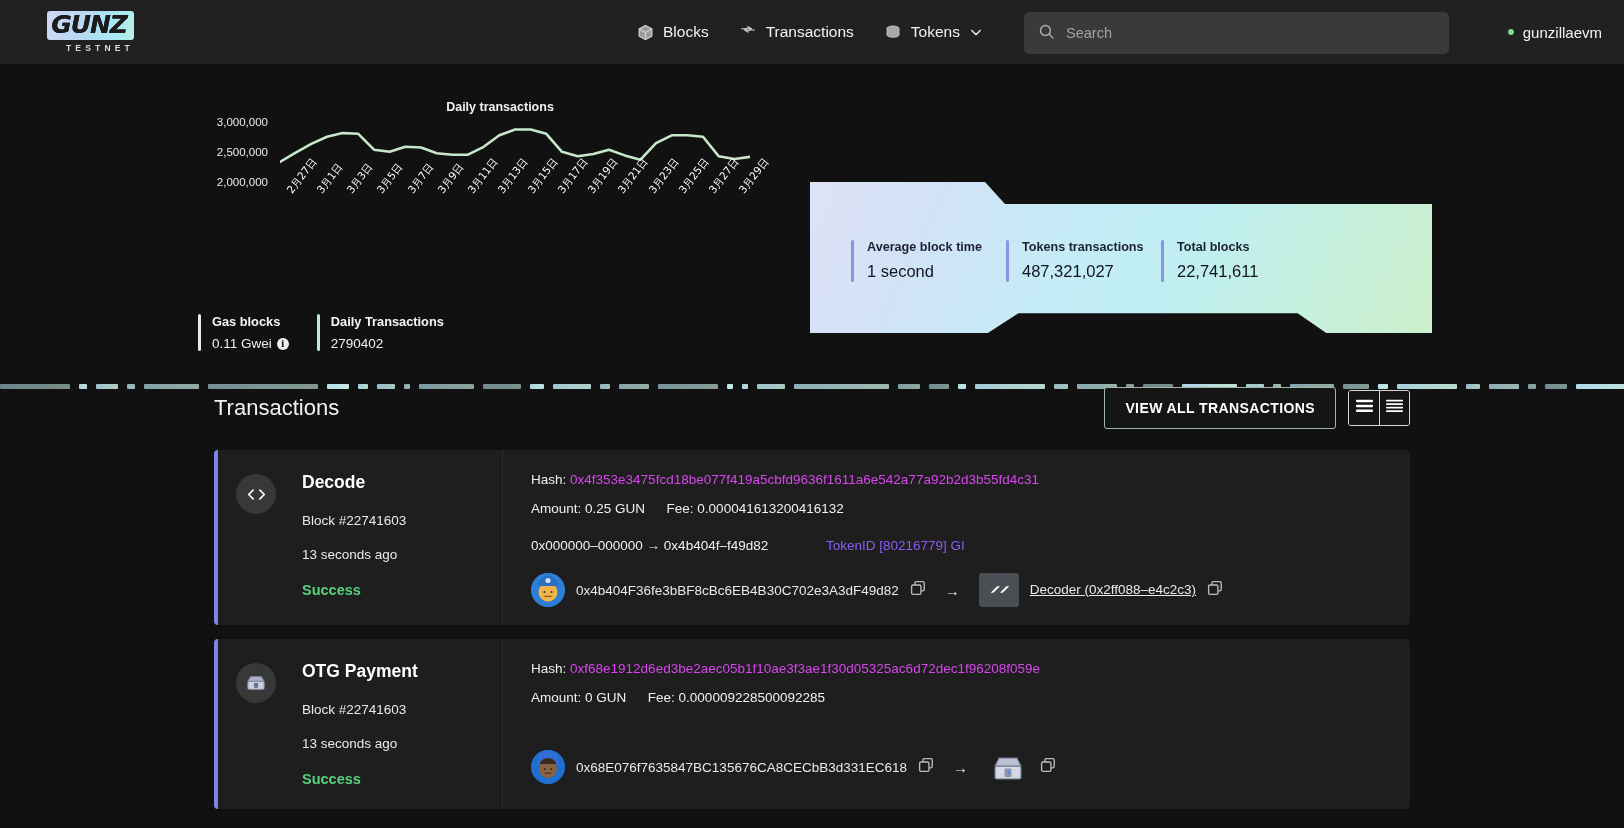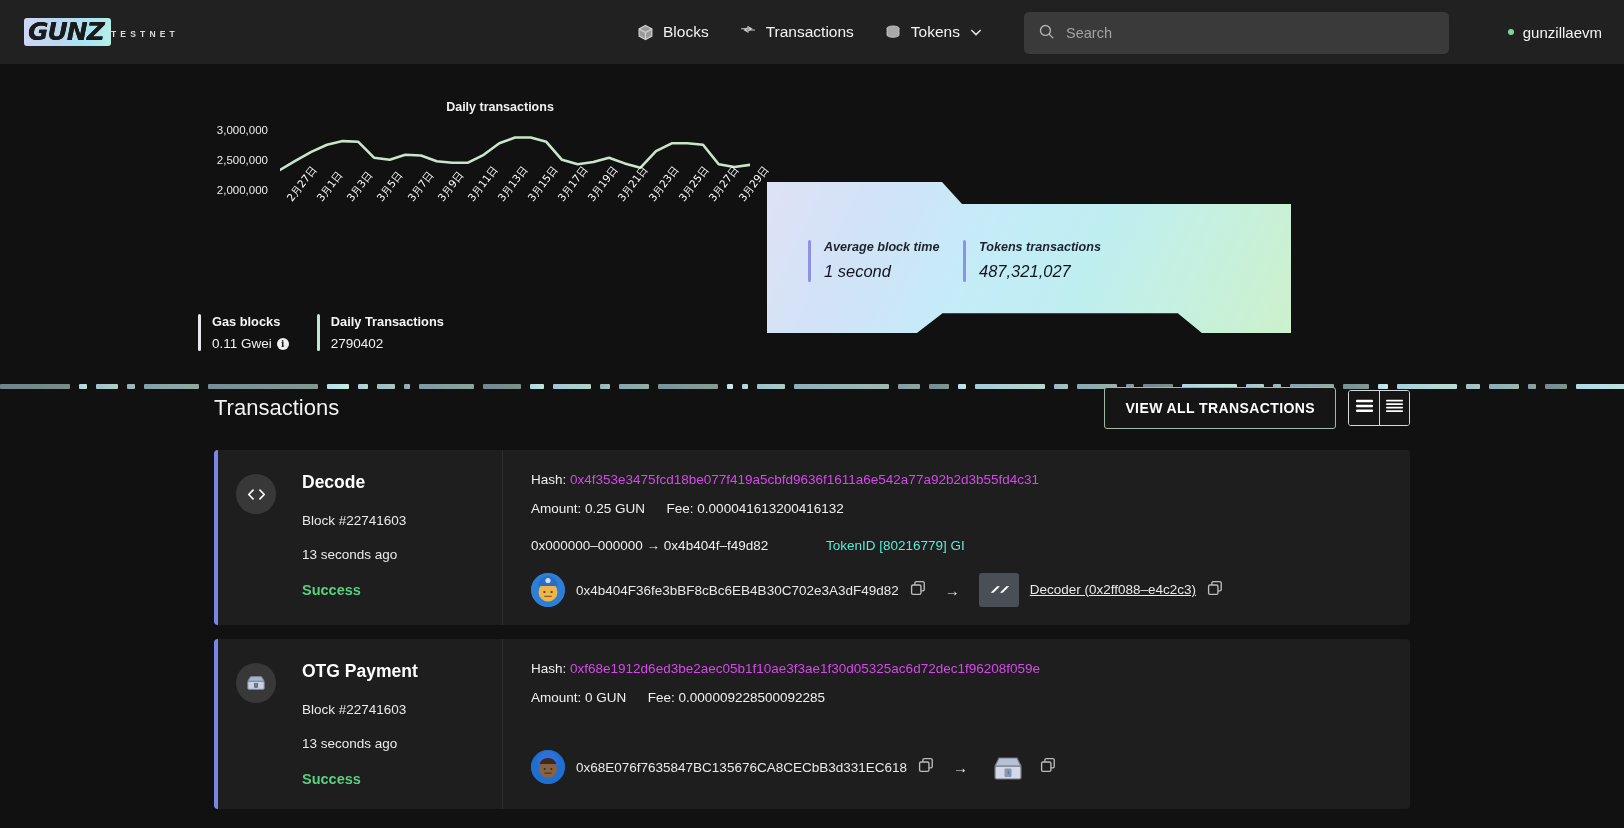--- a/index.html
+++ b/index.html
@@ -13,21 +13,21 @@
 
   
   .header {
     height: 64px;
     background: #212121;
     display: flex;
     align-items: center;
     padding: 0 24px;
     position: relative;
   }
-  .logo-wrap { display: flex; flex-direction: row; align-items: center; width: 110px; }
+  .logo-wrap { display: flex; flex-direction: column; align-items: flex-end; width: 110px; }
   .logo-mark {
     font-family: "DejaVu Sans", sans-serif;
     font-weight: 700;
     font-size: 25px;
     letter-spacing: -1px;
     font-style: italic;
     padding: 1px 7px 1px 4px;
     color: #1b1b1b;
     -webkit-text-stroke: 0px;
     background: linear-gradient(100deg,#cfd6f5 0%,#b9d8f2 40%,#a8e7f5 75%,#b6f0e6 100%);
@@ -73,21 +73,21 @@
   .dot-green { width: 6px; height: 6px; border-radius: 50%; background: #7fd89b; }
 
   
   .band { position: relative; height: 250px; background: #111111; }
 
   .chart-area { position: absolute; left: 196px; top: 36px; width: 560px; }
   .chart-title {
     font-size: 12.5px; font-weight: bold; color: #f0f0f0;
     text-align: center; margin-left: 48px;
   }
-  .chart-body { position: relative; height: 72px; margin-top: 16px; }
+  .chart-body { position: relative; height: 72px; margin-top: 8px; }
   .y-labels {
     position: absolute; left: 0; top: -6px; width: 72px;
     display: flex; flex-direction: column; justify-content: space-between;
     height: 72px; font-size: 11.5px; color: #ececec; text-align: right;
   }
   .plot { position: absolute; left: 84px; top: -4px; width: 470px; height: 72px; }
   .x-labels {
     position: absolute; left: 84px; top: 64px; width: 470px; height: 50px;
   }
   .x-tick {
@@ -111,30 +111,29 @@
   }
   .info-i {
     width: 12px; height: 12px; border-radius: 50%;
     background: #f0f0f0; color: #1a1a1a; font-size: 9px;
     font-weight: bold; display:flex; align-items:center; justify-content:center;
     font-family: "DejaVu Serif", serif;
   }
 
   
   .stats-card {
-    position: absolute; left: 767px; top: 118px;
-    width: 524px; height: 151px;
+    position: absolute; left: 810px; top: 118px;
+    width: 622px; height: 151px;
     background: linear-gradient(115deg,
        #dfe2f6 0%, #d3e2f7 18%, #c4ecf7 42%,
        #bfeef1 60%, #c6f0de 80%, #cdf0cc 100%);
     clip-path: polygon(
       0 0, 175px 0, 195px 22px, 100% 22px, 100% 100%,
       83% 100%, 78.4% 87%, 33.5% 87%, 28.6% 100%, 0 100%
     );
-    font-style: italic;
   }
   .stats-inner {
     display: flex; position: absolute; top: 58px; left: 41px; gap: 0;
   }
   .stat { display: flex; gap: 13px; width: 155px; }
   .stat-bar { width: 3px; height: 42px; background: #8d91e8; border-radius: 2px; }
   .stat-label { font-size: 12.6px; color: #1d2130; font-weight: 600; }
   .stat-value { font-size: 16.5px; color: #11151f; margin-top: 8px; }
 
   
@@ -197,21 +196,21 @@
   .tx-right { flex: 1; padding: 22px 24px 18px 28px; position: relative; }
   .row-hash { font-size: 13.5px; color: #f0f0f0; }
   .row-hash .hash-val { color: #d946ef; word-break: break-all; cursor: pointer; }
   .row-amount { font-size: 13.5px; color: #f0f0f0; margin-top: 14px; }
   .row-amount .sep { display: inline-block; width: 14px; }
   .row-transfer {
     margin-top: 22px; display: flex; align-items: center;
     font-size: 13.5px; color: #f0f0f0;
   }
   .transfer-ids { width: 295px; }
-  .token-id { color: #5eead4; }
+  .token-id { color: #8b5cf6; }
   .row-parties { margin-top: 20px; display: flex; align-items: center; gap: 11px; }
   .avatar {
     width: 34px; height: 34px; border-radius: 50%; flex: none;
     display: flex; align-items: center; justify-content: center; overflow: hidden;
   }
   .av-blue { background: #2d7fd6; }
   .av-blue2 { background: #1f6fd0; }
   .party-addr { font-size: 13.5px; color: #e9e9e9; }
   .party-link {
     font-size: 13.5px; color: #e9e9e9; text-decoration: underline;
@@ -355,20 +354,27 @@
         <div>
           <div class="stat-label">Average block time</div>
           <div class="stat-value">1 second</div>
         </div>
       </div>
       <div class="stat">
         <div class="stat-bar"></div>
         <div>
           <div class="stat-label">Tokens transactions</div>
           <div class="stat-value">487,321,027</div>
+        </div>
+      </div>
+      <div class="stat">
+        <div class="stat-bar"></div>
+        <div>
+          <div class="stat-label">Total blocks</div>
+          <div class="stat-value">22,741,611</div>
         </div>
       </div>
     </div>
   </div>
 
   <div class="dash-strip" id="dash-strip">
       <div class="dash" style="width: 70px; opacity: 0.55;"></div>
       <div class="dash" style="width: 8px; opacity: 0.92;"></div>
       <div class="dash" style="width: 22px; opacity: 0.84;"></div>
       <div class="dash" style="width: 8px; opacity: 0.76;"></div>

